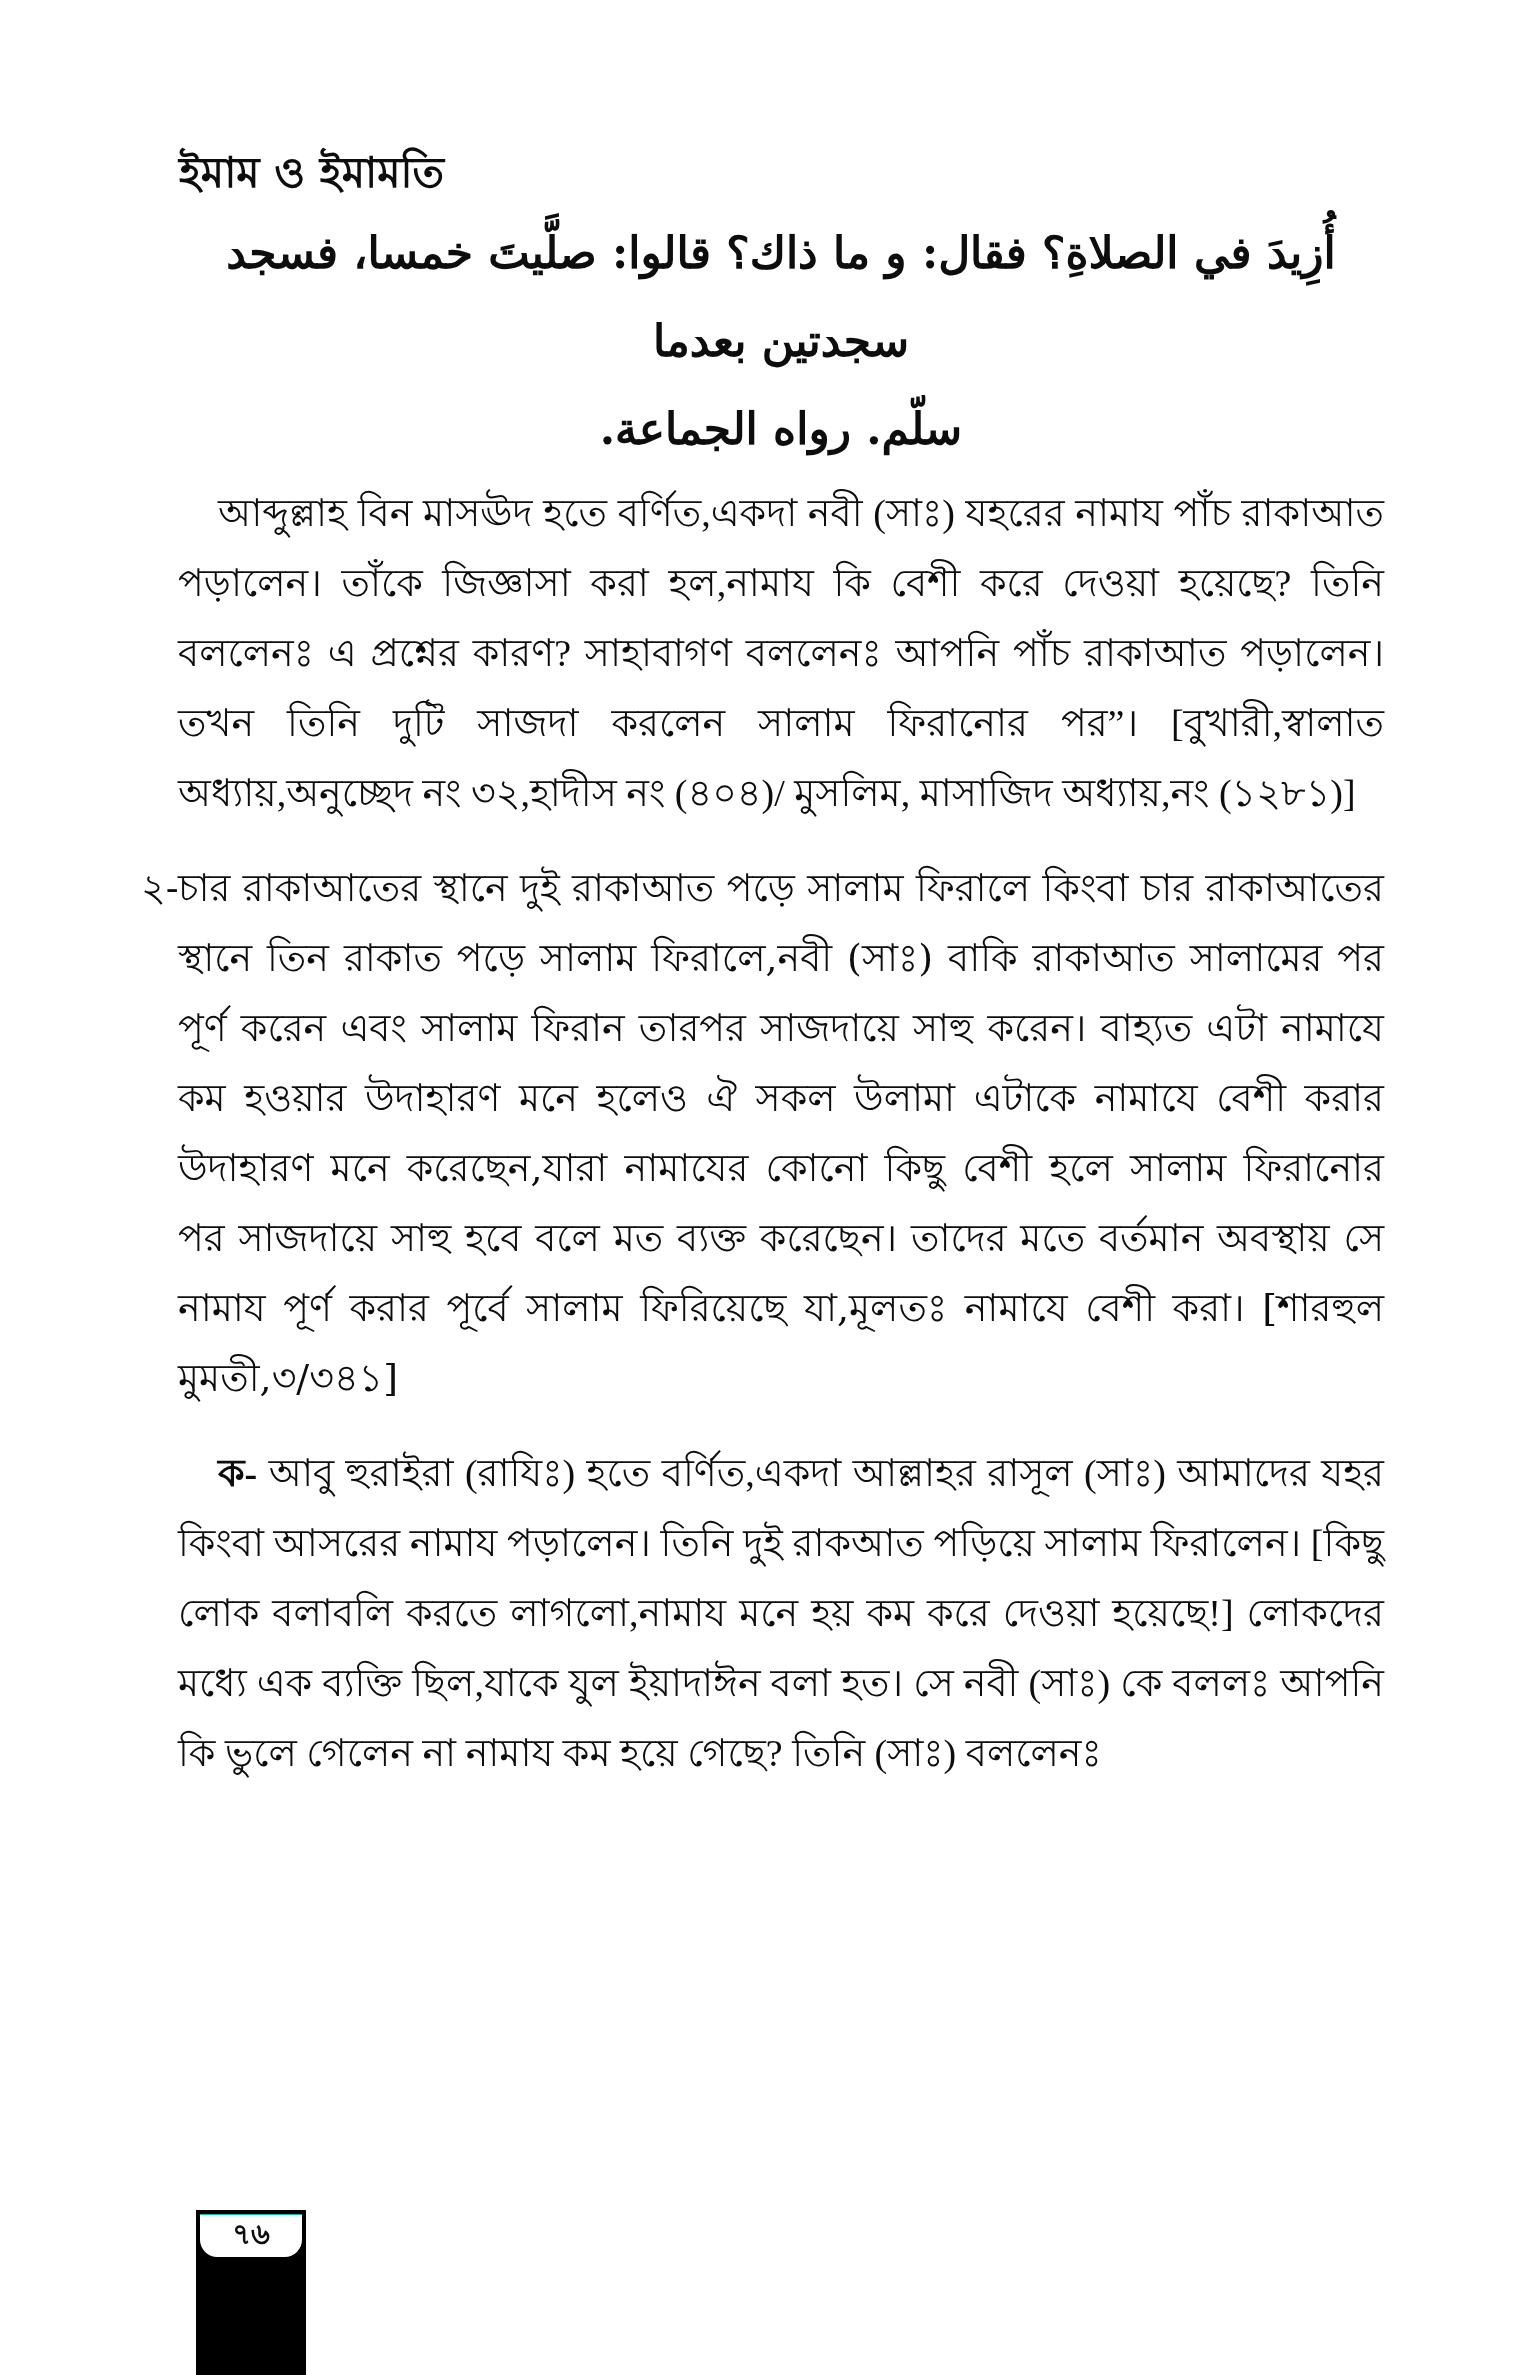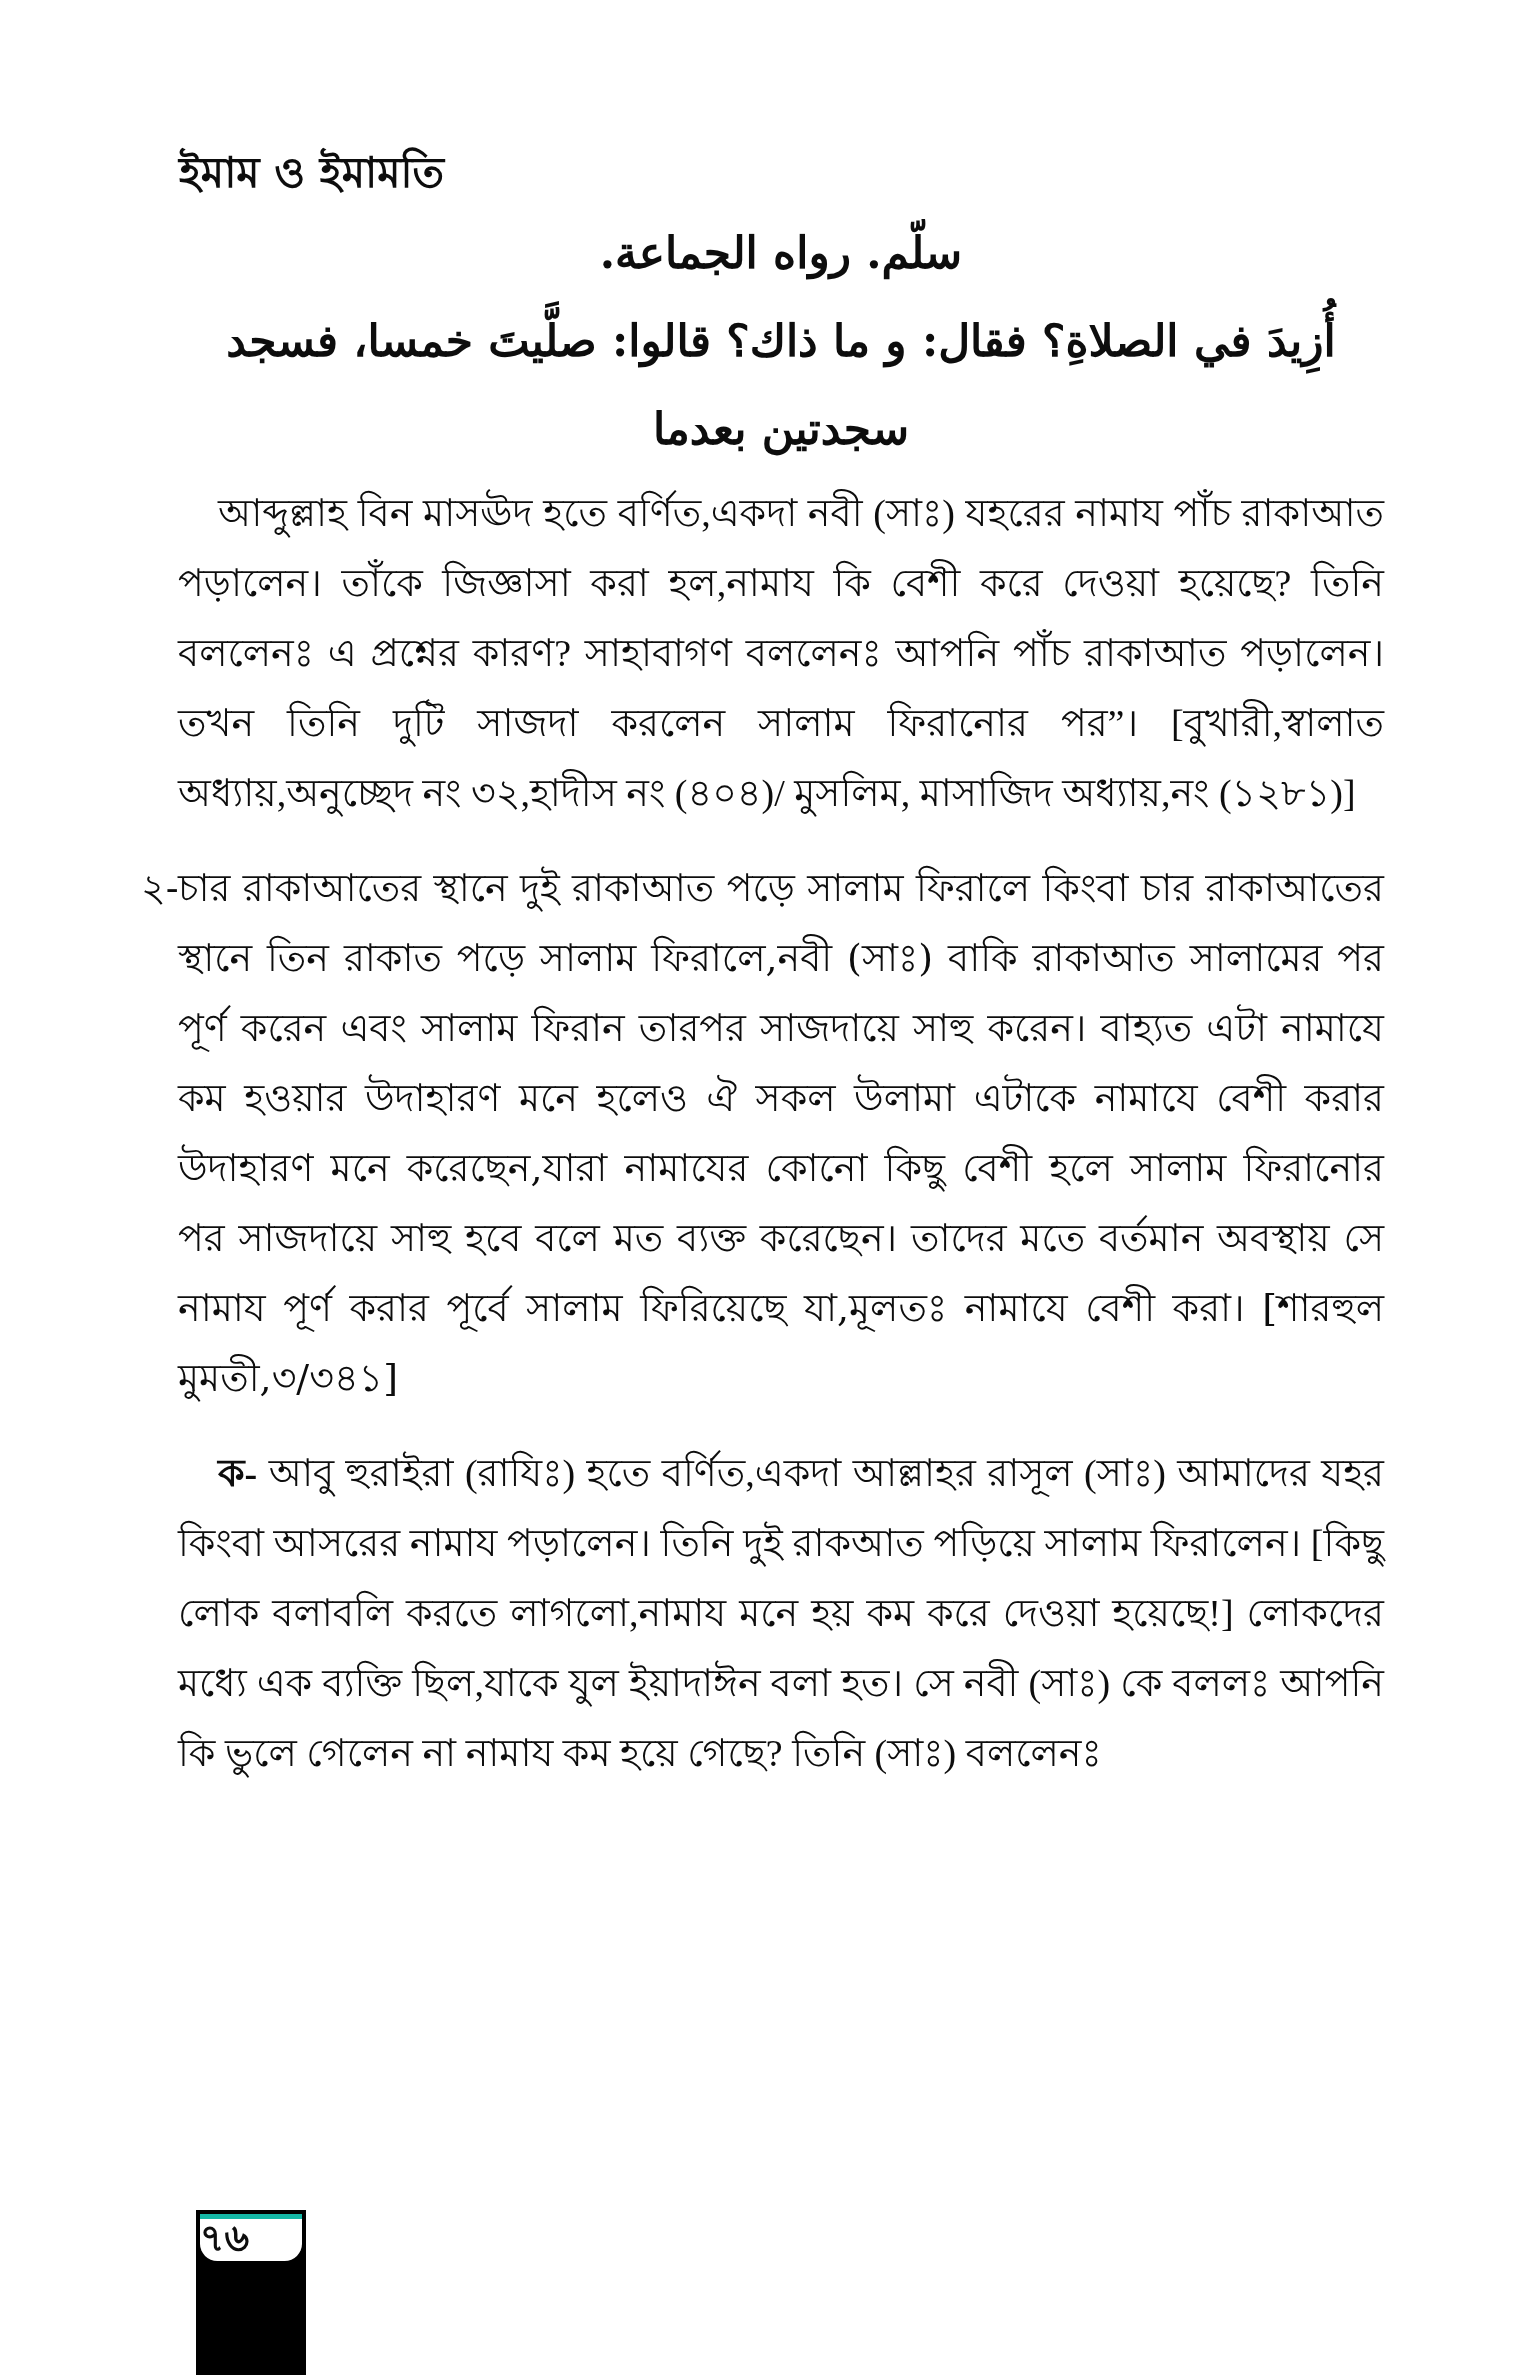--- a/index.html
+++ b/index.html
@@ -74,35 +74,36 @@
     width: 110px;
     height: 166px;
     background: #000000;
   }
   .page-tab-label {
     margin: 3.8px 3.8px 0 3.8px;
     height: 42px;
     background: #ffffff;
     border-bottom-left-radius: 17.3px;
     border-bottom-right-radius: 17.3px;
-    border-top: 5px solid #14b8a6;
+    border-top: 1px solid #14b8a6;
     display: flex;
     align-items: center;
-    font-size: 38px;
+    justify-content: center;
+    font-size: 29px;
     font-weight: bold;
   }
 </style>
 </head>
 <body>
 
 <div class="running-header">ইমাম ও ইমামতি</div>
 
 <div class="arabic-block">
+  <p>أُزِيدَ في الصلاةِ؟ فقال: و ما ذاك؟ قالوا: صلَّيتَ خمسا، فسجد سجدتين بعدما</p>
   <p>سلّم. رواه الجماعة.</p>
-  <p>أُزِيدَ في الصلاةِ؟ فقال: و ما ذاك؟ قالوا: صلَّيتَ خمسا، فسجد سجدتين بعدما</p>
 </div>
 
 <div class="content">
 
   <p class="para indent">আব্দুল্লাহ বিন মাসঊদ হতে বর্ণিত,একদা নবী (সাঃ) যহরের নামায পাঁচ রাকাআত পড়ালেন। তাঁকে জিজ্ঞাসা করা হল,নামায কি বেশী করে দেওয়া হয়েছে? তিনি বললেনঃ এ প্রশ্নের কারণ? সাহাবাগণ বললেনঃ আপনি পাঁচ রাকাআত পড়ালেন। তখন তিনি দুটি সাজদা করলেন সালাম ফিরানোর পর”। [বুখারী,স্বালাত অধ্যায়,অনুচ্ছেদ নং ৩২,হাদীস নং (৪০৪)/ মুসলিম, মাসাজিদ অধ্যায়,নং (১২৮১)]</p>
 
 
   <div class="list-item">
     <span class="marker">২-</span>
     <p class="para">চার রাকাআতের স্থানে দুই রাকাআত পড়ে সালাম ফিরালে কিংবা চার রাকাআতের স্থানে তিন রাকাত পড়ে সালাম ফিরালে,নবী (সাঃ) বাকি রাকাআত সালামের পর পূর্ণ করেন এবং সালাম ফিরান তারপর সাজদায়ে সাহু করেন। বাহ্যত এটা নামাযে কম হওয়ার উদাহারণ মনে হলেও ঐ সকল উলামা এটাকে নামাযে বেশী করার উদাহারণ মনে করেছেন,যারা নামাযের কোনো কিছু বেশী হলে সালাম ফিরানোর পর সাজদায়ে সাহু হবে বলে মত ব্যক্ত করেছেন। তাদের মতে বর্তমান অবস্থায় সে নামায পূর্ণ করার পূর্বে সালাম ফিরিয়েছে যা,মূলতঃ নামাযে বেশী করা। [শারহুল মুমতী,৩/৩৪১]</p>

